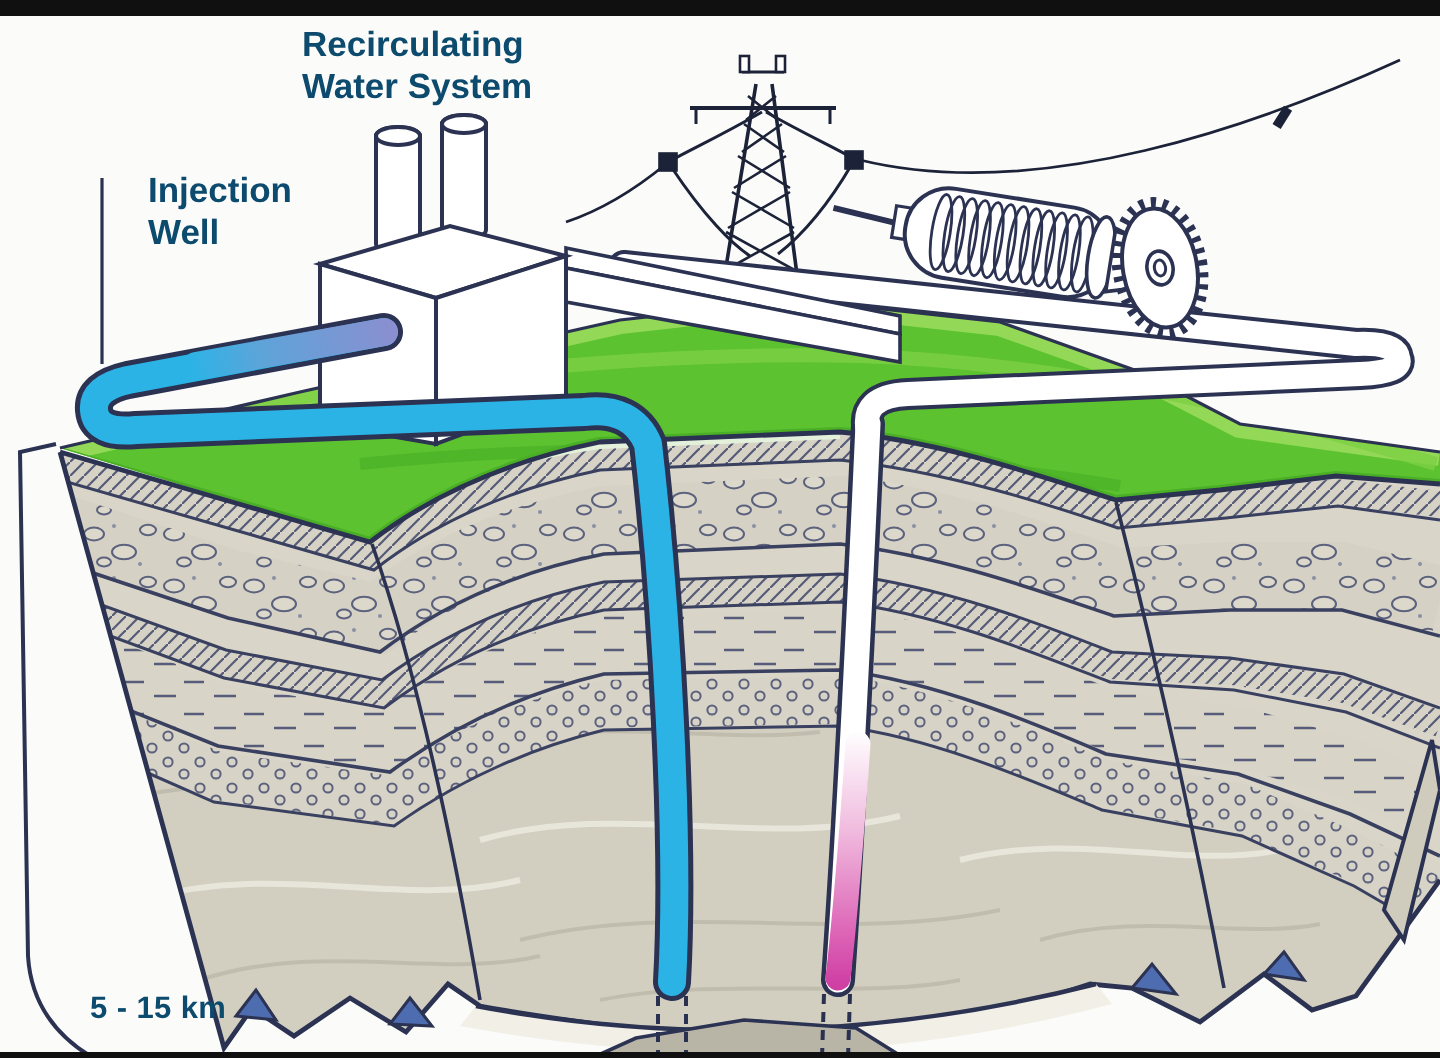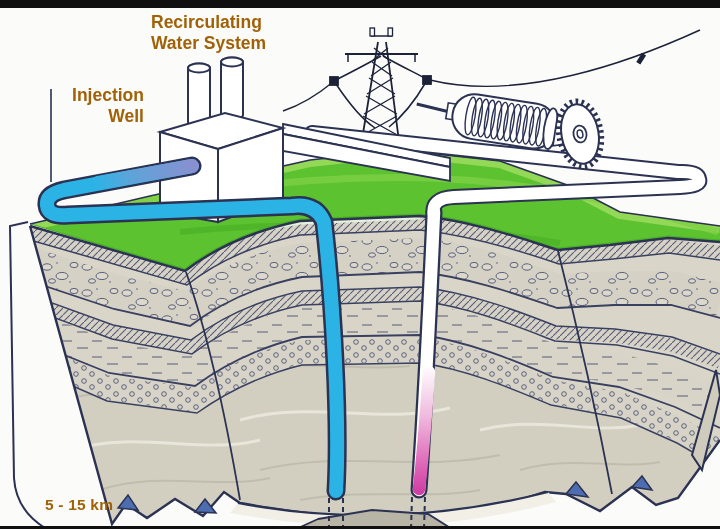--- a/index.html
+++ b/index.html
@@ -1,21 +1,21 @@
 <!DOCTYPE html>
 <html><head>
 <meta charset="utf-8">
 <style>
   html,body{margin:0;padding:0;background:#ffffff;}
   .stage{position:relative;width:720px;height:529px;background:#fbfbfa;overflow:hidden;
          font-family:"Liberation Sans", sans-serif;}
   .stage svg{position:absolute;left:0;top:0;}
-  .lbl{position:absolute;color:#a16207;font-weight:700;line-height:1.22;}
+  .lbl{position:absolute;color:#0c4a6e;font-weight:700;line-height:1.22;}
   .lbl.recirc{left:151px;top:12px;width:142px;font-size:17.5px;}
-  .lbl.inject{left:52px;top:85px;width:92px;font-size:17.5px;text-align:right;}
+  .lbl.inject{left:74px;top:85px;width:92px;font-size:17.5px;}
   .lbl.depth{left:45px;top:496px;width:120px;font-size:15.5px;font-weight:700;letter-spacing:.2px;}
 </style>
 </head>
 <body>
 
 <div class="stage">
 <svg width="720" height="529" viewBox="0 0 720 529">
   <defs>
     <pattern id="hatch" width="7" height="7" patternUnits="userSpaceOnUse">
       <rect width="7" height="7" fill="#d6d2c5"></rect>

